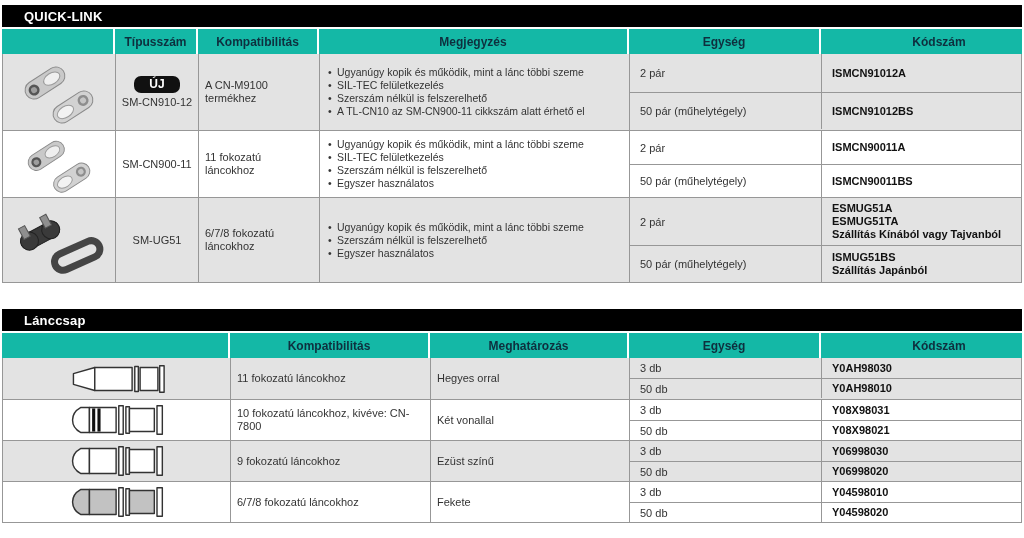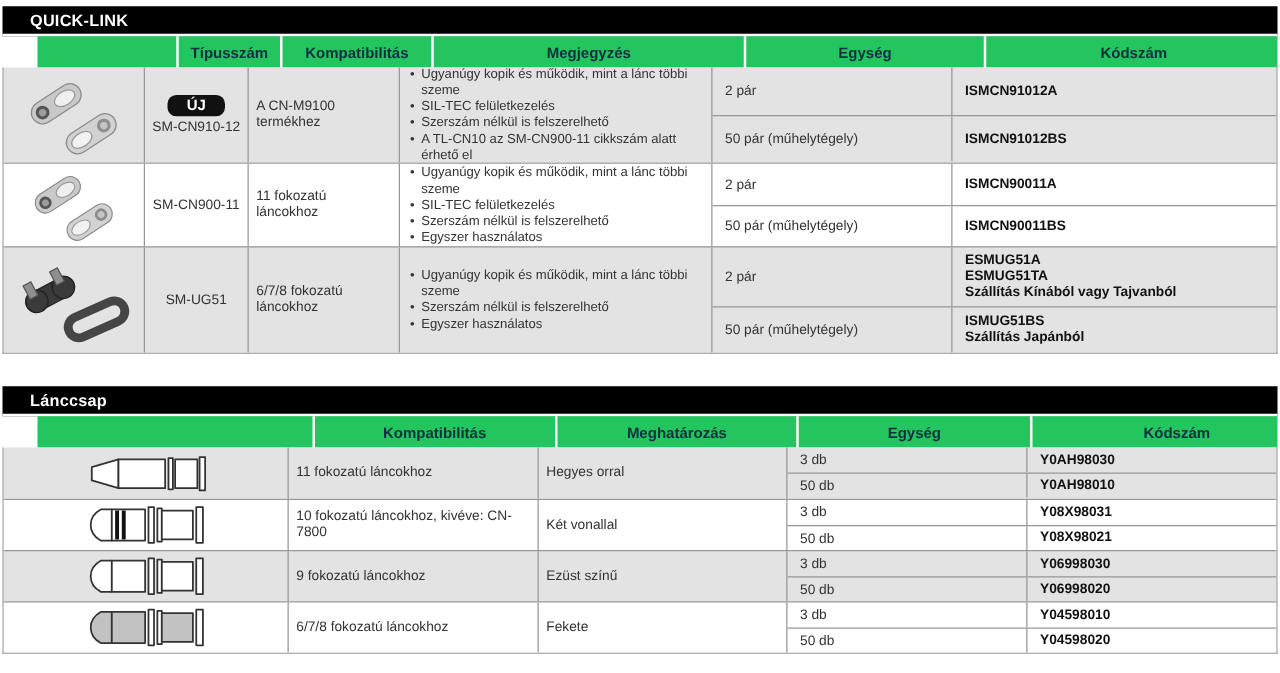--- a/index.html
+++ b/index.html
@@ -3,21 +3,21 @@
 <meta charset="utf-8">
 <style>
   * { box-sizing: border-box; margin: 0; padding: 0; }
   html,body { width:1024px; height:538px; background:#fff; overflow:hidden;
     font-family:"Liberation Sans", sans-serif; }
   .page { width:1024px; height:538px; padding:5px 2px 0 2px; }
 
   .band { height:24px; background:#000; color:#fff; font-size:13px; font-weight:bold;
     line-height:24px; padding-left:22px; border-bottom:2px solid #fff; letter-spacing:.2px; }
 
-  .thead { display:flex; height:25px; background:#22c55e;margin-left:28px; }
+  .thead { display:flex; height:25px; background:#14b8a6; }
   .hcell { display:flex; align-items:center; justify-content:center;
     font-size:12px; font-weight:bold; color:#0e2f3e; border-right:2px solid #fff; }
   .hcell:last-child { border-right:none;padding-left:35px; }
 
   .tbody { border:1px solid #979797; border-top:none; }
   .trow { display:flex; }
   .trow + .trow { border-top:1px solid #979797; }
   .cell { border-right:1px solid #979797; display:flex; flex-direction:column;
     justify-content:center; font-size:11px; color:#333; }
   .row-gray { background:#e3e3e3; }
@@ -37,21 +37,21 @@
   .subrow { display:flex; flex:1; }
   .subrow + .subrow { border-top:1px solid #979797; }
   .unit-cell { width:192px; padding-left:10px; }
   .code-cell { flex:1; border-right:none; padding-left:10px; font-weight:bold; color:#111;
     line-height:13px; }
 
   
   .t1 .c-img { width:113px; }
   .t1 .c-type { width:83px; }
   .t1 .c-compat { width:121px; }
-  .t1 .c-notes { width:250px; }
+  .t1 .c-notes { width:310px; }
   .t1 .c-unit { width:192px; }
   .t1 .c-code { width:201px; }
 
   
   .t2 .c-img { width:228px; }
   .t2 .c-compat { width:200px; }
   .t2 .c-def { width:199px; }
   .t2 .c-unit { width:192px; }
   .t2 .c-code { width:201px; }
 

